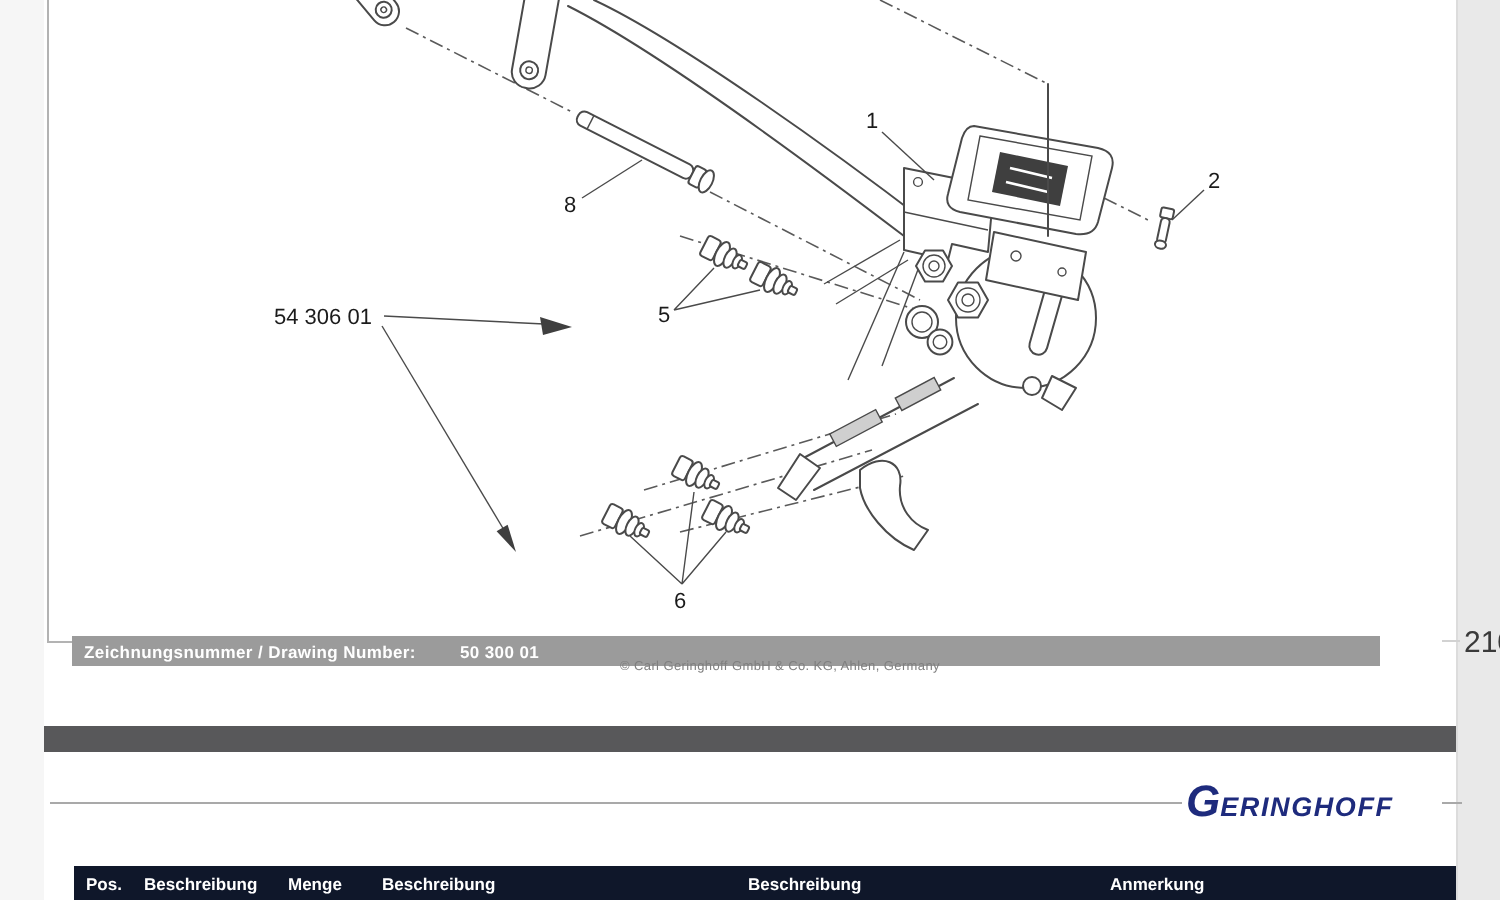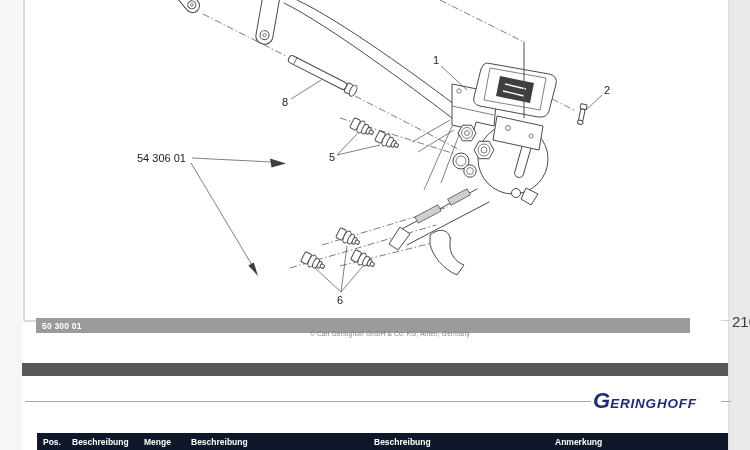--- a/index.html
+++ b/index.html
@@ -207,20 +207,21 @@
 
   <text x="436" y="64" text-anchor="middle">1</text>
   <text x="607" y="94" text-anchor="middle">2</text>
   <text x="332" y="161" text-anchor="middle">5</text>
   <text x="340" y="304" text-anchor="middle">6</text>
   <text x="285" y="106" text-anchor="middle">8</text>
   <text x="137" y="162">54 306 01</text>
 </svg>
 
 <div class="abs" id="drawing-number-bar">
+  <span>Zeichnungsnummer / Drawing Number:</span>
   <span>50 300 01</span>
 </div>
 <div class="abs" id="page-number">210</div>
 <div class="abs" id="corner-tick"></div>
 <div class="abs" id="copyright">© Carl Geringhoff GmbH &amp; Co. KG, Ahlen, Germany</div>
 
 <div class="abs" id="header-rule"></div>
 <div class="abs" id="header-rule-right"></div>
 <div class="abs" id="logo">
   <span class="logo-g">G</span><span class="logo-rest">ERINGHOFF</span>

